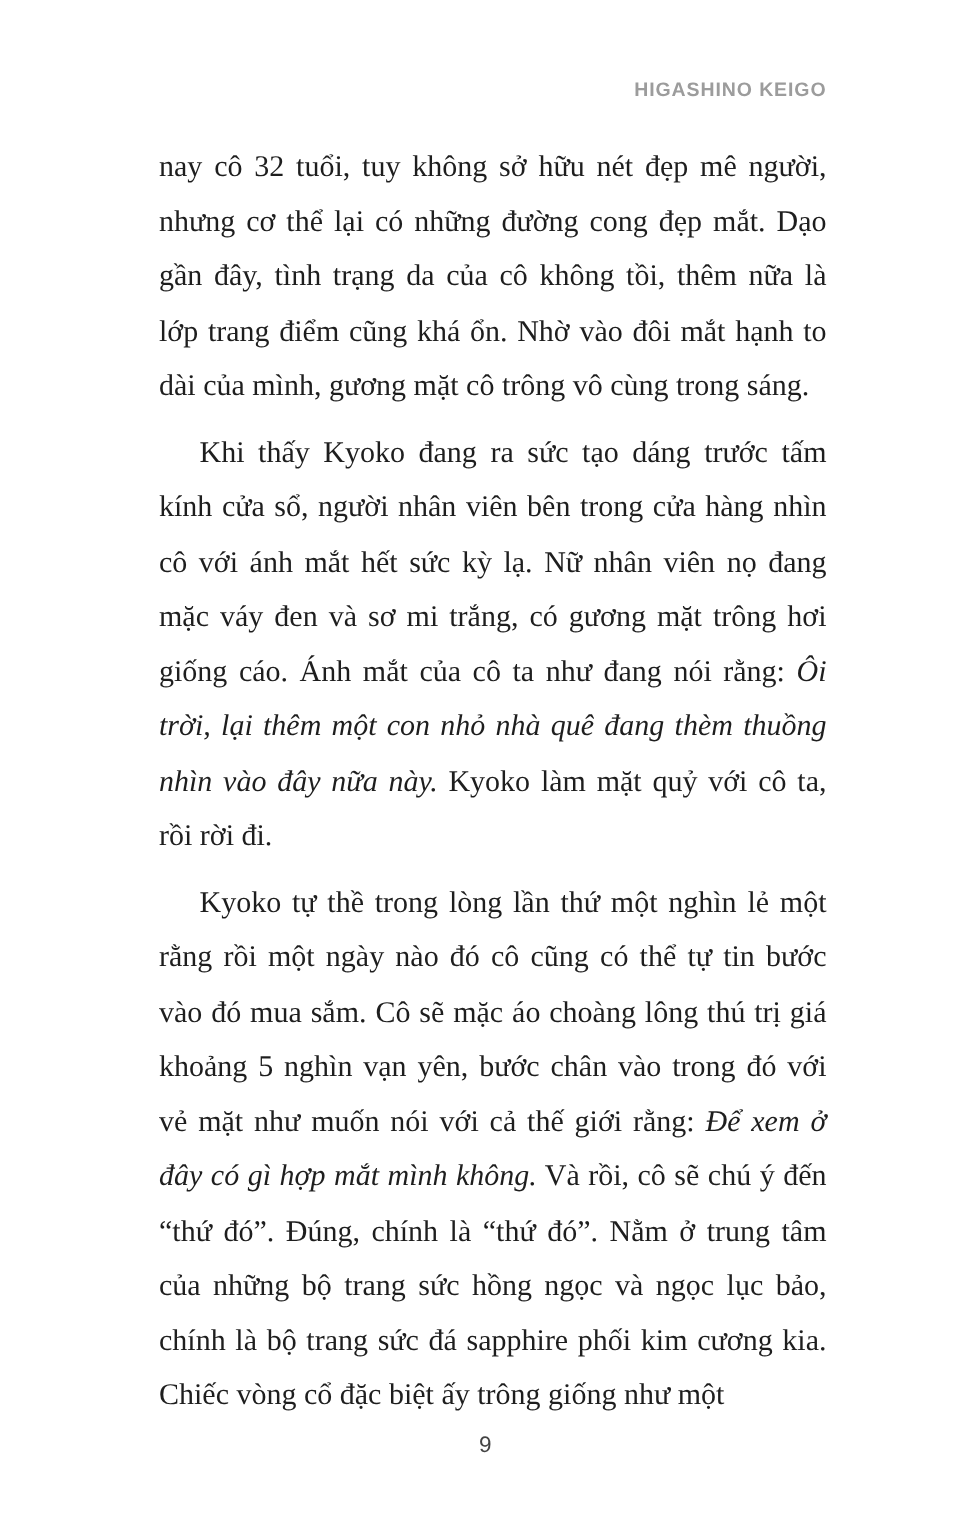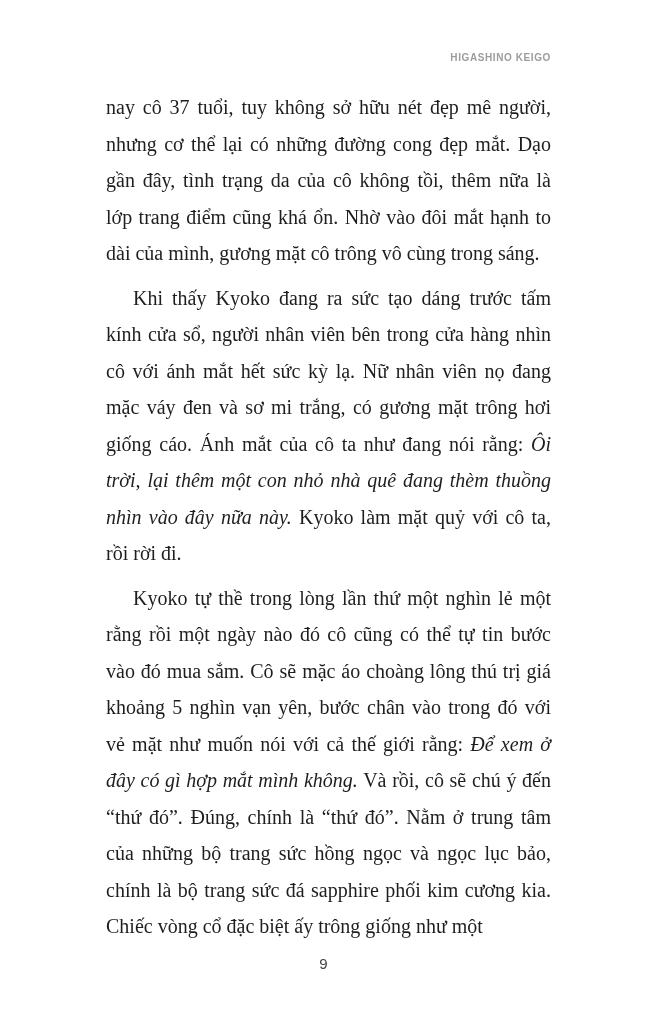--- a/index.html
+++ b/index.html
@@ -14,21 +14,21 @@
     background: #ffffff;
     box-sizing: border-box;
     padding: 52px 96px 0 106px;
     font-family: "Liberation Serif", "DejaVu Serif", serif;
     color: #1e1e1e;
     overflow: hidden;
   }
   .running-header {
     text-align: right;
     font-family: "Liberation Sans", "DejaVu Sans", sans-serif;
-    font-size: 10px;
+    font-size: 13px;
     font-weight: 700;
     letter-spacing: 0.6px;
     color: #9c9c9c;
     margin-bottom: 26px;
     text-transform: uppercase;
   }
   .body-text p {
     margin: 0;
     font-size: 20px;
     line-height: 36.5px;
@@ -55,19 +55,19 @@
     color: #444444;
   }
 </style>
 </head>
 <body>
 
 <div class="book-page">
   <div class="running-header">HIGASHINO KEIGO</div>
 
   <div class="body-text">
-      <p><span>nay cô 37 tuổi, tuy không sở hữu nét đẹp mê người, nhưng cơ thể lại có những đường cong đẹp mắt. Dạo gần đây, tình trạng da của cô không tồi, thêm nữa là lớp trang điểm cũng khá ổn. Nhờ vào đôi mắt hạnh to dài của mình, gương mặt cô trông vô cùng trong sáng.</span></p>
+      <p><span>nay cô 32 tuổi, tuy không sở hữu nét đẹp mê người, nhưng cơ thể lại có những đường cong đẹp mắt. Dạo gần đây, tình trạng da của cô không tồi, thêm nữa là lớp trang điểm cũng khá ổn. Nhờ vào đôi mắt hạnh to dài của mình, gương mặt cô trông vô cùng trong sáng.</span></p>
       <p class="indent"><span>Khi thấy Kyoko đang ra sức tạo dáng trước tấm kính cửa sổ, người nhân viên bên trong cửa hàng nhìn cô với ánh mắt hết sức kỳ lạ. Nữ nhân viên nọ đang mặc váy đen và sơ mi trắng, có gương mặt trông hơi giống cáo. Ánh mắt của cô ta như đang nói rằng: </span><em>Ôi trời, lại thêm một con nhỏ nhà quê đang thèm thuồng nhìn vào đây nữa này.</em><span> Kyoko làm mặt quỷ với cô ta, rồi rời đi.</span></p>
       <p class="indent"><span>Kyoko tự thề trong lòng lần thứ một nghìn lẻ một rằng rồi một ngày nào đó cô cũng có thể tự tin bước vào đó mua sắm. Cô sẽ mặc áo choàng lông thú trị giá khoảng 5 nghìn vạn yên, bước chân vào trong đó với vẻ mặt như muốn nói với cả thế giới rằng: </span><em>Để xem ở đây có gì hợp mắt mình không.</em><span> Và rồi, cô sẽ chú ý đến “thứ đó”. Đúng, chính là “thứ đó”. Nằm ở trung tâm của những bộ trang sức hồng ngọc và ngọc lục bảo, chính là bộ trang sức đá sapphire phối kim cương kia. Chiếc vòng cổ đặc biệt ấy trông giống như một</span></p>
     </div>
 
   <div class="page-number">9</div>
 </div>
 
 </body></html>

